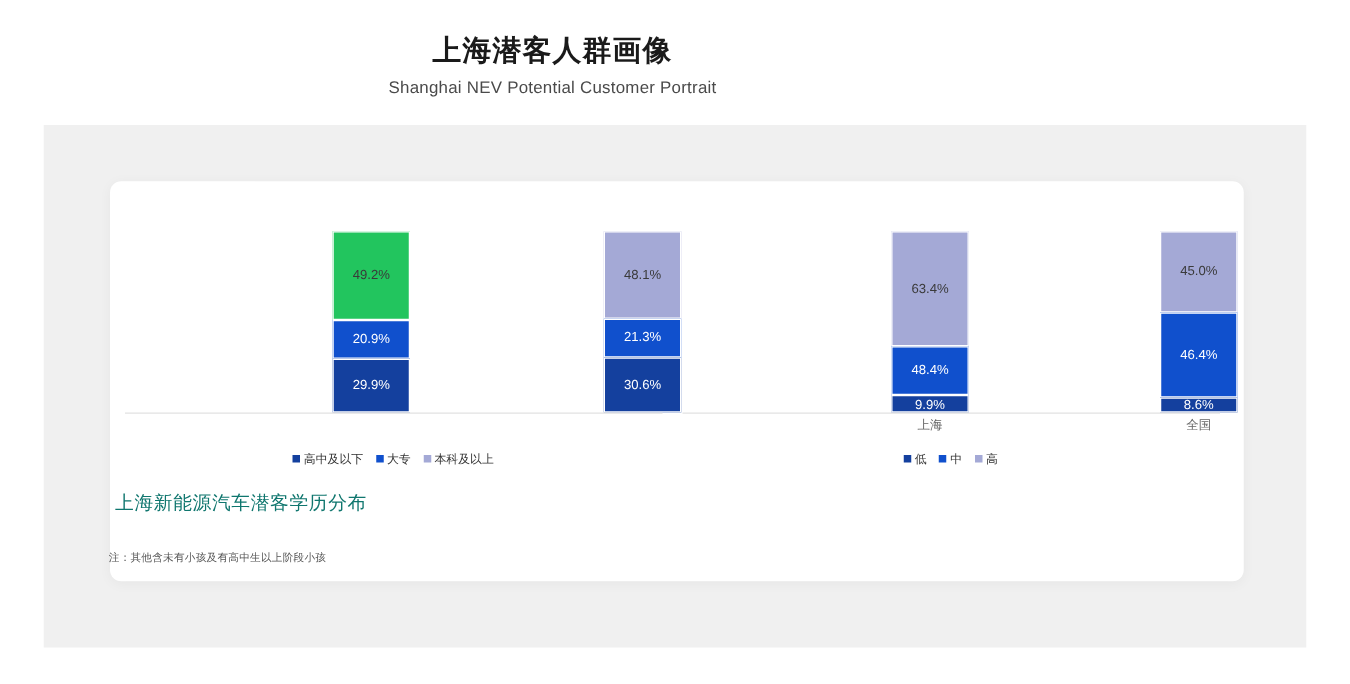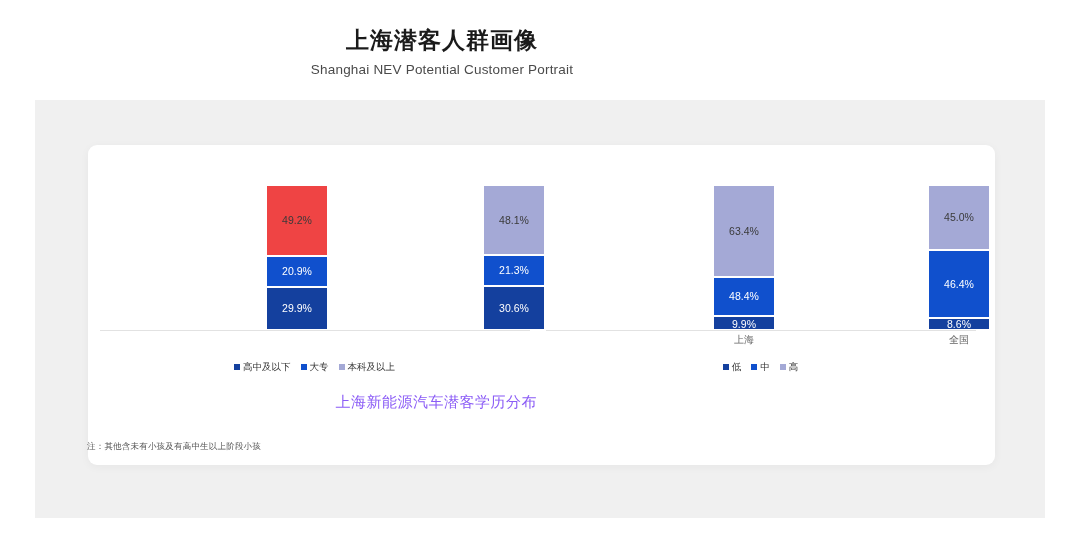--- a/index.html
+++ b/index.html
@@ -155,23 +155,23 @@
   }
   .legend-label {
     vertical-align: middle;
   }
 
   
   .chart-caption {
     position: absolute;
     top: 248px;
     width: 445px;
-    text-align: right;
+    text-align: left;
     font-size: 15px;
-    color: #8b5cf6;
+    color: #0f766e;
     letter-spacing: 0.5px;
   }
 
   
   .footnote {
     position: absolute;
     left: 52px;
     top: 341px;
     font-size: 8.5px;
     color: #555555;
@@ -187,21 +187,21 @@
 </div>
 
 <div class="gray-panel">
 
   <div class="white-card">
     <div class="charts-row">
 
       <div class="chart-block left">
         <div class="plot">
           <div class="bar-group" id="c0-b0" style="left: 174px;">
-              <div class="seg high" style="height: 71.34px; background: #ef4444;">
+              <div class="seg high" style="height: 71.34px; background: #22c55e;">
                 <span>49.2%</span>
               </div>
               <div class="seg mid" style="height: 30.305px; background: rgb(16, 80, 205);">
                 <span>20.9%</span>
               </div>
               <div class="seg low" style="height: 43.355px; background: rgb(20, 64, 158);">
                 <span>29.9%</span>
               </div>
             </div>
           <div class="bar-group" id="c0-b1" style="left: 391px;">

